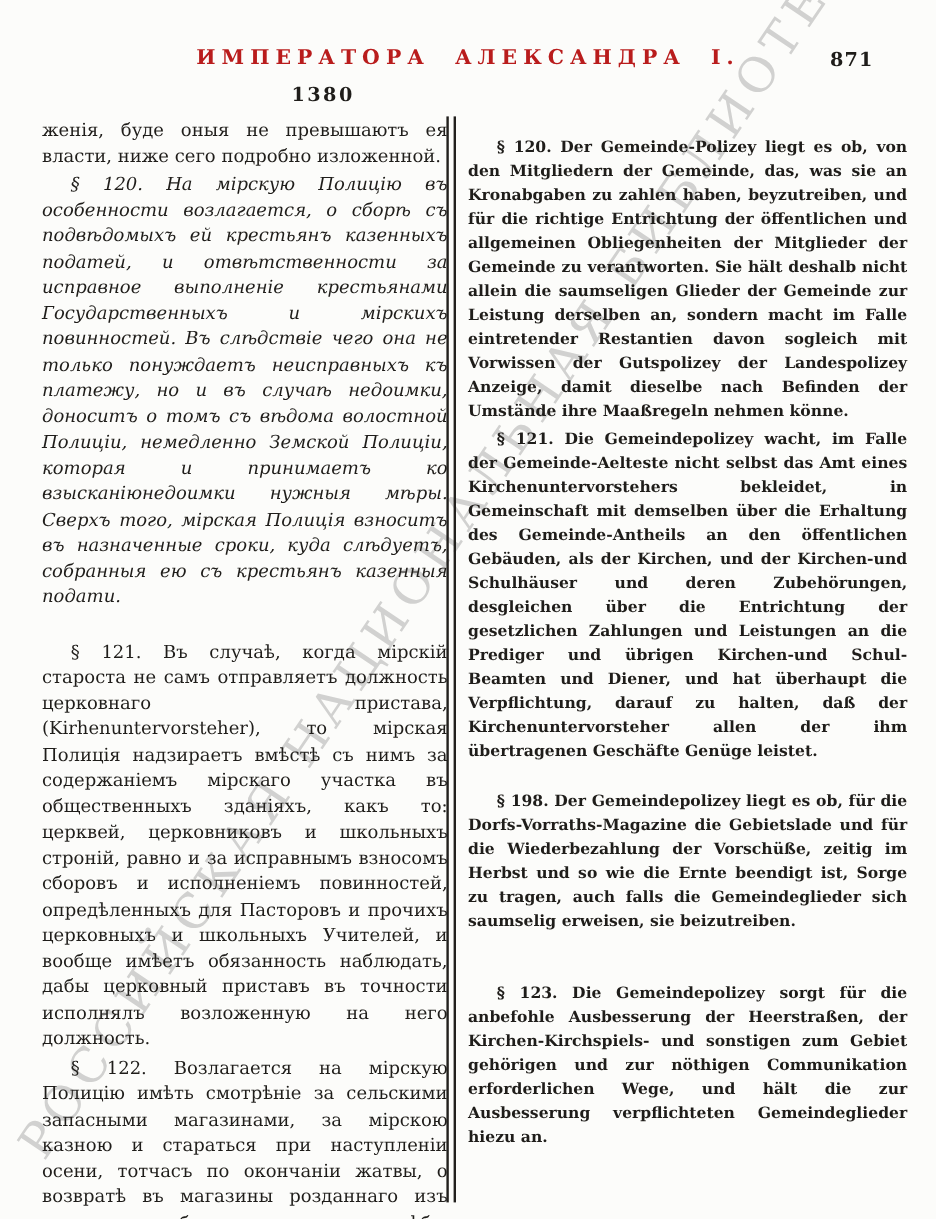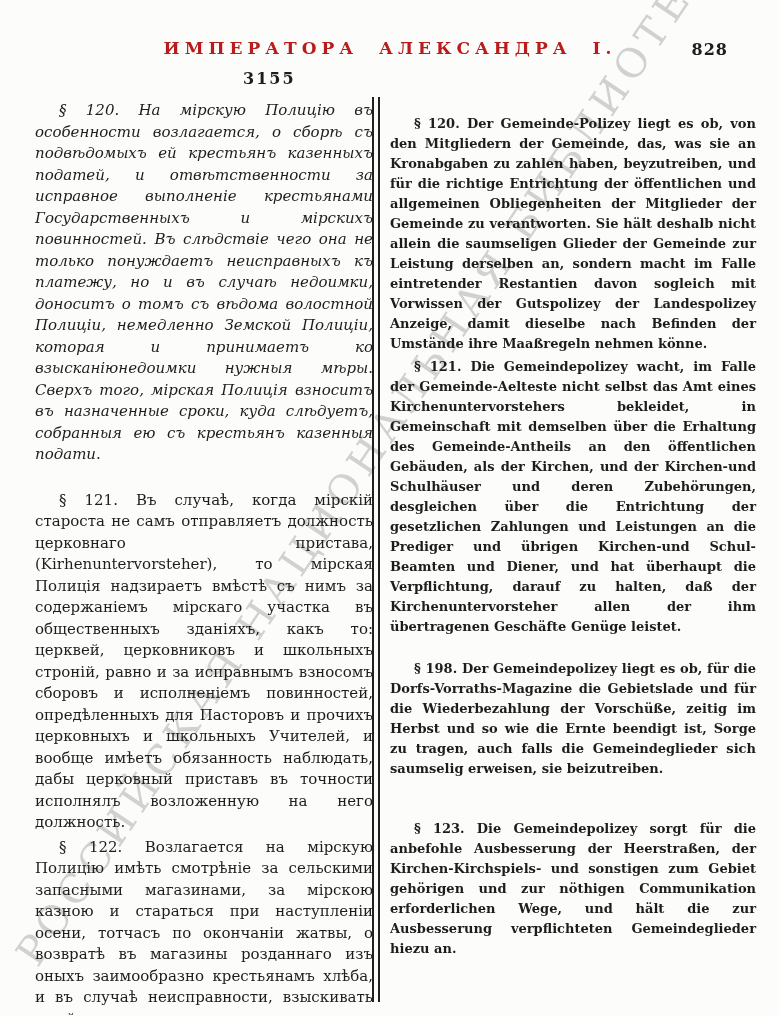--- a/index.html
+++ b/index.html
@@ -74,27 +74,28 @@
 </style>
 </head>
 <body>
 
 <div class="page">
 
   <div class="watermark">РОССИЙСКАЯ НАЦИОНАЛЬНАЯ БИБЛИОТЕКА</div>
 
   <div class="running-head">ИМПЕРАТОРА АЛЕКСАНДРА I.</div>
 
-  <div class="page-number">828</div>
+  <div class="page-number">871</div>
 
-  <div class="year-label">3155</div>
+  <div class="year-label">1380</div>
 
   <div class="divider"></div>
 
   <div class="col col-left" lang="ru">
+    <p>женія, буде оныя не превышаютъ ея власти, ниже сего подробно изложенной.</p>
     <p class="indent mt2">§ 120. На мірскую Полицію въ особенности возлагается, о сборѣ съ подвѣдомыхъ ей крестьянъ казенныхъ податей, и отвѣтственности за исправное выполненіе крестьянами Государственныхъ и мірскихъ повинностей. Въ слѣдствіе чего она не только понуждаетъ неисправныхъ къ платежу, но и въ случаѣ недоимки, доноситъ о томъ съ вѣдома волостной Полиціи, немедленно Земской Полиціи, которая и принимаетъ ко взысканіюнедоимки нужныя мѣры. Сверхъ того, мірская Полиція взноситъ въ назначенные сроки, куда слѣдуетъ, собранныя ею съ крестьянъ казенныя подати.</p>
     <p class="indent mt24">§ 121. Въ случаѣ, когда мірскій староста не самъ отправляетъ должность церковнаго пристава, (Kirhenuntervorsteher), то мірская Полиція надзираетъ вмѣстѣ съ нимъ за содержаніемъ мірскаго участка въ общественныхъ зданіяхъ, какъ то: церквей, церковниковъ и школьныхъ строній, равно и за исправнымъ взносомъ сборовъ и исполненіемъ повинностей, опредѣленныхъ для Пасторовъ и прочихъ церковныхъ и школьныхъ Учителей, и вообще имѣетъ обязанность наблюдать, дабы церковный приставъ въ точности исполнялъ возложенную на него должность.</p>
     <p class="indent mt3">§ 122. Возлагается на мірскую Полицію имѣть смотрѣніе за сельскими запасными магазинами, за мірскою казною и стараться при наступленіи осени, тотчасъ по окончаніи жатвы, о возвратѣ въ магазины розданнаго изъ оныхъ заимообразно крестьянамъ хлѣба, и въ случаѣ неисправности, взыскивать оный съ должниковъ.</p>
 
   </div>
 
   <div class="col col-right" lang="de">
     <p class="indent mt16">§ 120. Der Gemeinde-Polizey liegt es ob, von den Mitgliedern der Gemeinde, das, was sie an Kronabgaben zu zahlen haben, beyzutreiben, und für die richtige Entrichtung der öffentlichen und allgemeinen Obliegenheiten der Mitglieder der Gemeinde zu verantworten. Sie hält deshalb nicht allein die saumseligen Glieder der Gemeinde zur Leistung derselben an, sondern macht im Falle eintretender Restantien davon sogleich mit Vorwissen der Gutspolizey der Landespolizey Anzeige, damit dieselbe nach Befinden der Umstände ihre Maaßregeln nehmen könne.</p>
     <p class="indent mt3">§ 121. Die Gemeindepolizey wacht, im Falle der Gemeinde-Aelteste nicht selbst das Amt eines Kirchenuntervorstehers bekleidet, in Gemeinschaft mit demselben über die Erhaltung des Gemeinde-Antheils an den öffentlichen Gebäuden, als der Kirchen, und der Kirchen-und Schulhäuser und deren Zubehörungen, desgleichen über die Entrichtung der gesetzlichen Zahlungen und Leistungen an die Prediger und übrigen Kirchen-und Schul-Beamten und Diener, und hat überhaupt die Verpflichtung, darauf zu halten, daß der Kirchenuntervorsteher allen der ihm übertragenen Geschäfte Genüge leistet.</p>
     <p class="indent mt22">§ 198. Der Gemeindepolizey liegt es ob, für die Dorfs-Vorraths-Magazine die Gebietslade und für die Wiederbezahlung der Vorschüße, zeitig im Herbst und so wie die Ernte beendigt ist, Sorge zu tragen, auch falls die Gemeindeglieder sich saumselig erweisen, sie beizutreiben.</p>

